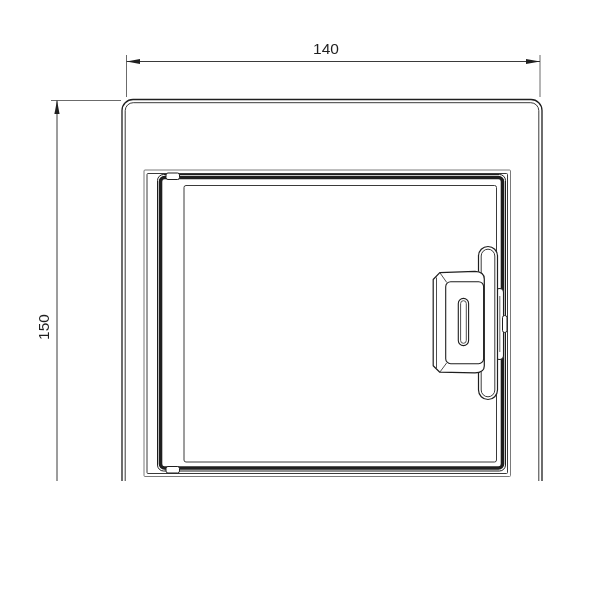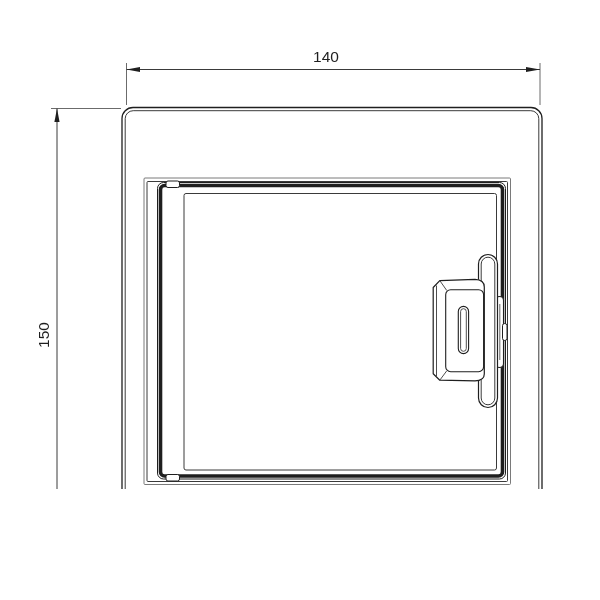--- a/index.html
+++ b/index.html
@@ -2,21 +2,21 @@
 <html style="--background: #ffffff; --line-strong: #1f1f1f; --line-medium: #3a3a3a; --line-light: #6b6b6b;"><head>
 <meta charset="utf-8">
 <style>
   :root{
     --background:#ffffff;
     --line-strong:#1f1f1f;
     --line-medium:#3a3a3a;
     --line-light:#6b6b6b;
   }
   html,body{margin:0;padding:0;background:var(--background);}
-  .stage{width:600px;height:481px;background:var(--background);position:relative;overflow:hidden;margin-top:8px;}
+  .stage{width:600px;height:481px;background:var(--background);position:relative;overflow:hidden;}
   svg{display:block;font-family:"Liberation Sans", sans-serif;}
   .ln-strong{stroke:var(--line-strong);fill:none;}
   .ln-med{stroke:var(--line-medium);fill:none;}
   .ln-light{stroke:var(--line-light);fill:none;}
   .fill-white{fill:var(--background);}
   .arrow{fill:var(--line-strong);stroke:none;}
   .dim-text{fill:var(--line-strong);font-size:15.5px;font-family:"Liberation Sans", sans-serif;}
 </style>
 </head>
 <body>

